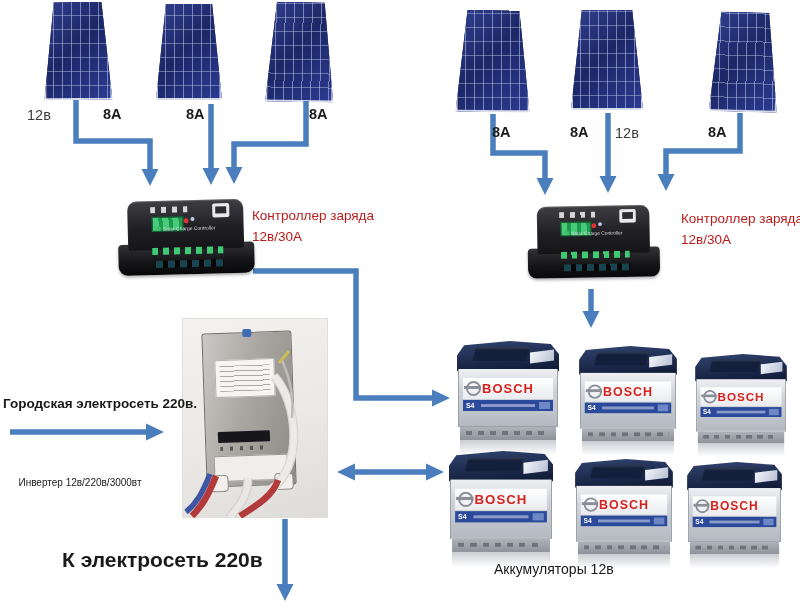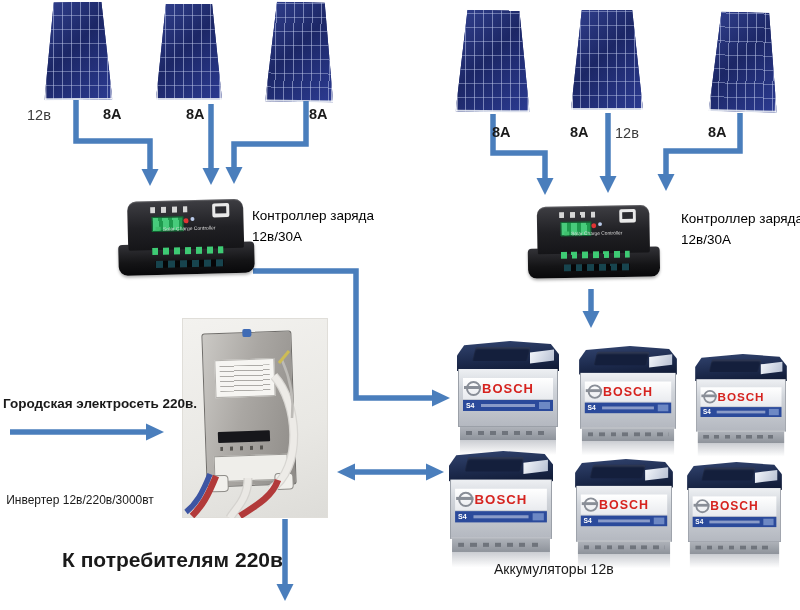--- a/index.html
+++ b/index.html
@@ -43,21 +43,21 @@
     background:repeating-linear-gradient(90deg,#47cb7b 0 6px,#1f9a4e 6px 10px);}
   .ctrl-led{position:absolute;left:48%;top:36%;width:5px;height:5px;border-radius:50%;background:#e03434;}
   .ctrl-led2{position:absolute;left:54%;top:34%;width:4px;height:4px;border-radius:50%;background:#b9c9e8;}
   .ctrl-text{position:absolute;left:10%;top:52%;width:80%;text-align:center;font-size:5px;line-height:6px;
     color:#d8d8d8;white-space:nowrap;overflow:hidden;}
   .ctrl-text::before{content:"";display:inline-block;width:5px;height:4px;background:#3fc06d;margin-right:2px;}
   .ctrl-terms{position:absolute;left:25%;top:64%;width:52%;height:7px;z-index:2;
     background:repeating-linear-gradient(90deg,#3ecb74 0 6px,transparent 6px 11px);}
   .ctrl-slots{position:absolute;left:27%;bottom:9%;width:50%;height:7px;
     background:repeating-linear-gradient(90deg,#17444e 0 7px,#060607 7px 12px);}
-  .ctrl-label{position:absolute;z-index:4;font-size:13.5px;line-height:21px;color:#000000;white-space:nowrap;}
+  .ctrl-label{position:absolute;z-index:4;font-size:13.5px;line-height:21px;color:#b91c1c;white-space:nowrap;}
 
   
   .ups-photo{position:absolute;left:182px;top:318px;width:146px;height:200px;z-index:3;
     background:linear-gradient(160deg,#f3f2ef 0%,#e9e8e4 60%,#dddcd8 100%);
     box-shadow:inset 0 0 0 1px #e0ded9;}
   .ups-unit{position:absolute;left:22px;top:14px;width:88px;height:152px;transform:rotate(-2deg);
     background:linear-gradient(105deg,#cbc9c5 0%,#aaa7a3 45%,#8e8b87 100%);
     border:1px solid #6f6d6a;border-radius:3px;}
   .ups-clip{position:absolute;left:46%;top:-4px;width:9px;height:8px;background:#3f6bb5;border-radius:2px;}
   .ups-sticker{position:absolute;left:11px;top:26px;width:58px;height:36px;background:#f6f5f2;border:1px solid #b5b3af;}
@@ -98,21 +98,21 @@
   .bat-base::before{content:"";position:absolute;left:6px;right:6px;top:4px;height:4px;
     background:repeating-linear-gradient(90deg,#6f747c 0 6px,transparent 6px 12px);}
   .bat-refl{position:absolute;left:2px;right:2px;top:99px;height:15px;
     background:linear-gradient(180deg,rgba(150,155,165,.5),rgba(255,255,255,0));}
 
   
   .tlabel{position:absolute;z-index:5;white-space:nowrap;}
   .grid-label{left:3px;top:396px;font-size:13.5px;font-weight:700;text-align:right;}
   .ups-label{left:0;top:473px;width:160px;text-align:center;}
   .ups-label .l1{font-size:13px;font-weight:600;}
-  .ups-label .l2{font-size:12px;margin-top:20px;}
+  .ups-label .l2{font-size:10px;margin-top:4px;}
   .consumers-label{left:62px;top:548px;font-size:21px;font-weight:700;}
   .batteries-label{left:494px;top:561px;font-size:14px;}
 </style>
 </head>
 <body>
 
 <div class="stage">
 
   <div class="panel" style="left:44px;top:2px;width:68px;height:98px;transform:rotate(-0.5deg)"></div>
   <div class="panel" style="left:156px;top:4px;width:66px;height:96px"></div>
@@ -333,16 +333,16 @@
       </div>
     </div>
     <div class="bat-base"></div>
     <div class="bat-refl"></div>
   </div>
 
   <div class="tlabel grid-label">Городская электросеть 220в.</div>
   <div class="tlabel ups-label">
     <div class="l2">Инвертер 12в/220в/3000вт</div>
   </div>
-  <div class="tlabel consumers-label">К потребителям 220в</div>
+  <div class="tlabel consumers-label">К электросеть 220в</div>
   <div class="tlabel batteries-label">Аккумуляторы 12в</div>
 
 </div>
 
 </body></html>

